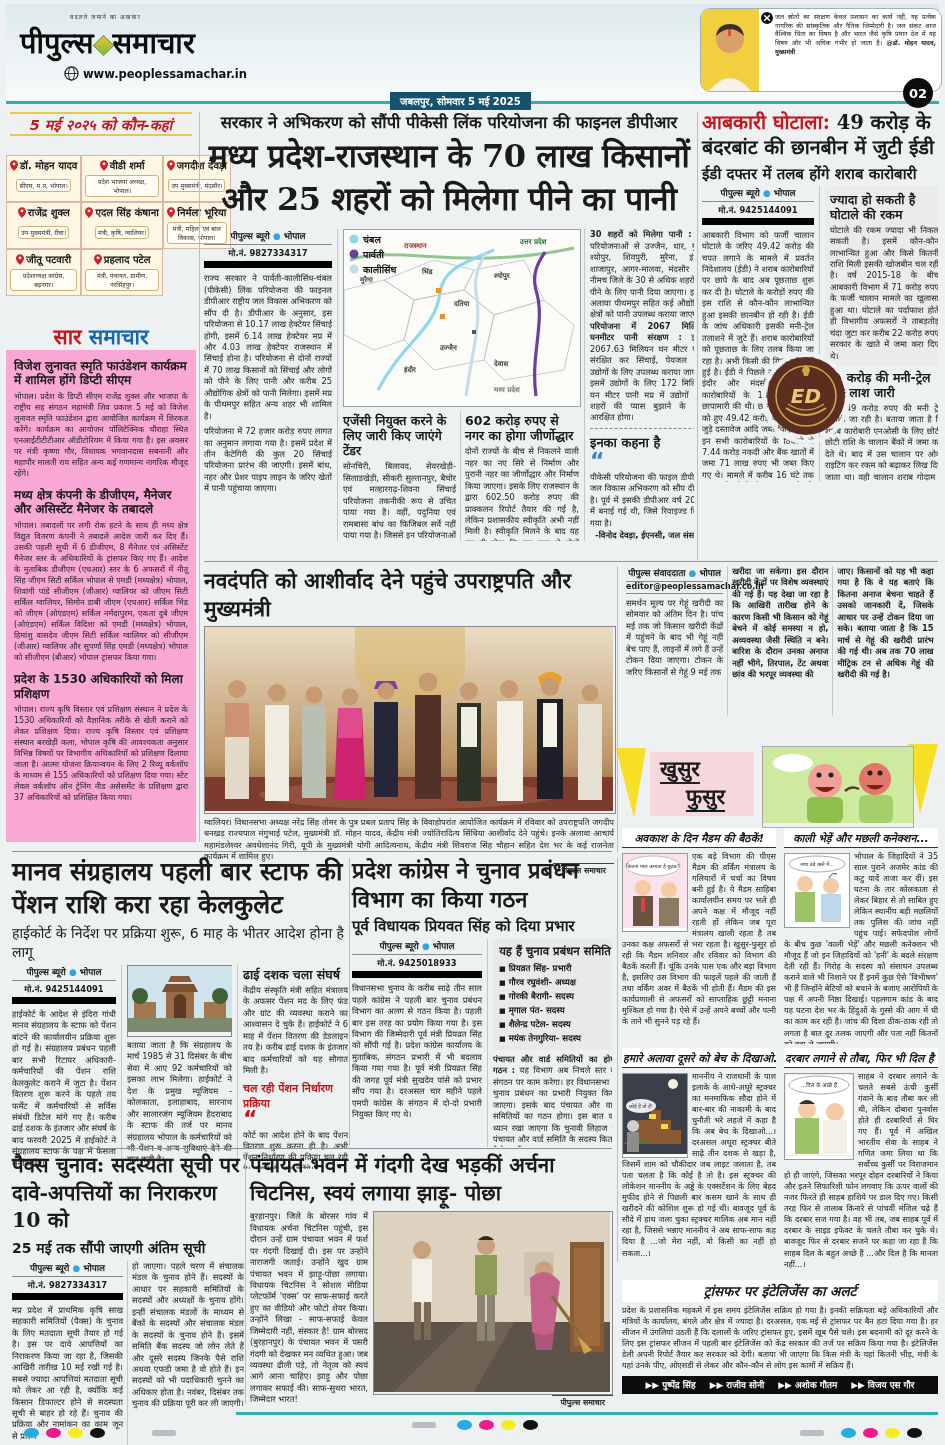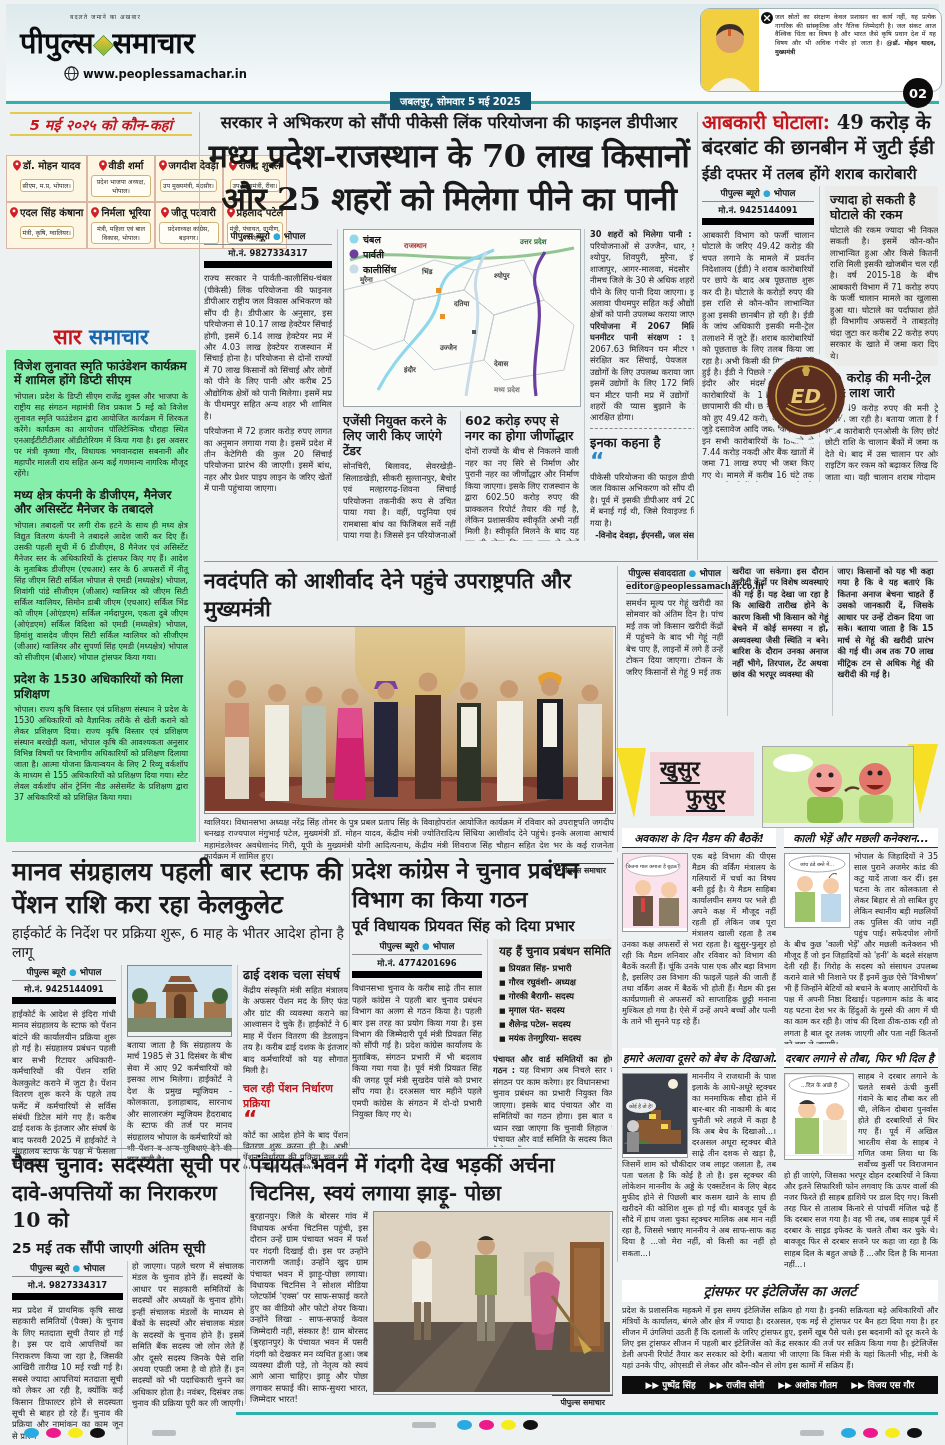--- a/index.html
+++ b/index.html
@@ -38,31 +38,31 @@
   .byl .dot{color:#2fa8d8;}
   .phone{text-align:center;font-size:8.4px;font-weight:bold;padding:2px 0 3px;border-bottom:7px solid #000000;margin-bottom:5px;}
   .cols{display:flex;}
   .bh{font-size:12.5px;font-weight:800;line-height:1.2;margin:2px 0 3px;}
   .credit-tab{float:right;font-size:7.8px;font-weight:bold;border-top:1px solid #444;padding:1px 8px;color:#222;}
   .quote-mark{font-size:22px;font-weight:800;line-height:0.6;}
   
   .ww{left:6px;top:112px;width:190px;}
   .ww-title{font-size:14.5px;font-weight:800;font-style:italic;color:#c4161c;text-align:center;
             border-top:2px solid #e4c94c;border-bottom:2px solid #e4c94c;margin:0 4px 4px;}
-  .ww-grid{display:grid;grid-template-columns:1fr 1fr 1fr 1fr;margin-top:19px;}
+  .ww-grid{display:grid;grid-template-columns:1fr 1fr 1fr;margin-top:19px;}
   .ww-cell{border:1px solid #d9b6a6;background:#fdf6e2;padding:2px 3px 4px;text-align:center;}
   .ww-name{font-size:10px;font-weight:800;white-space:nowrap;}
   .ww-det{display:inline-block;font-size:6.3px;border:1px solid #cdb27a;border-radius:3px;
           background:#fffdf4;padding:1px 2px;margin-top:2px;color:#333;}
   .pin{display:inline-block;vertical-align:-2px;margin-right:2px;}
   
   .saar-title{left:6px;top:322px;width:190px;text-align:center;font-size:21px;font-weight:800;}
   .saar-title .red{color:#c4161c;}
   .saar-title .blue{color:#1767b0;}
-  .saar-box{left:6px;top:350px;width:190px;height:492px;background:#86efac;padding:7px 8px;box-sizing:border-box;overflow:hidden;}
+  .saar-box{left:6px;top:350px;width:190px;height:492px;background:#f9a8d4;padding:7px 8px;box-sizing:border-box;overflow:hidden;}
   .brief{margin-bottom:9px;}
   .brief .bh{font-size:12px;}
   .brief .bt{font-size:8px;}
   
   .lead{left:204px;top:110px;width:490px;}
   .kicker{font-size:16.5px;font-weight:800;text-align:center;margin-bottom:2px;}
   .mainhead{font-size:32px;line-height:1.35;font-weight:800;text-align:center;letter-spacing:-0.5px;
             font-family:"DejaVu Serif","Liberation Serif",serif;}
   .lead-cols{margin-top:8px;height:312px;overflow:hidden;}
   .lc1{width:128px;flex:0 0 128px;padding-right:5px;border-right:1px solid #c2c7ca;}
@@ -606,21 +606,21 @@
       </div>
     </div>
   </div>
 
   <div class="abs cong">
     <div class="conghead">प्रदेश कांग्रेस ने चुनाव प्रबंधन विभाग का किया गठन</div>
     <div class="congsub">पूर्व विधायक प्रियवत सिंह को दिया प्रभार</div>
     <div class="cols cong-cols">
       <div class="coc1">
         <div class="byl"><span>पीपुल्स ब्यूरो</span> <span class="dot">●</span> <span>भोपाल</span></div>
-        <div class="phone">मो.नं. 4774201696</div>
+        <div class="phone">मो.नं. 9425018933</div>
         <div class="bt">विधानसभा चुनाव के करीब साढ़े तीन साल पहले कांग्रेस ने पहली बार चुनाव प्रबंधन विभाग का अलग से गठन किया है। पहली बार इस तरह का प्रयोग किया गया है। इस विभाग की जिम्मेदारी पूर्व मंत्री प्रियव्रत सिंह को सौंपी गई है। प्रदेश कांग्रेस कार्यालय के मुताबिक, संगठन प्रभारी में भी बदलाव किया गया गया है। पूर्व मंत्री प्रियव्रत सिंह की जगह पूर्व मंत्री सुखदेव पांसे को प्रभार सौंप गया है। दरअसल चार महीने पहले एमपी कांग्रेस के संगठन में दो-दो प्रभारी नियुक्त किए गए थे।</div>
       </div>
       <div class="coc2">
         <div class="combox">
           <div class="bh">यह हैं चुनाव प्रबंधन समिति</div>
           <div class="comitem"><span class="sq">■</span><span>प्रियव्रत सिंह- प्रभारी</span></div>
           <div class="comitem"><span class="sq">■</span><span>गौरव रघुवंशी- अध्यक्ष</span></div>
           <div class="comitem"><span class="sq">■</span><span>गोरकी बैरागी- सदस्य</span></div>
           <div class="comitem"><span class="sq">■</span><span>मृगाल पंत- सदस्य</span></div>
           <div class="comitem"><span class="sq">■</span><span>शैलेन्द्र पटेल- सदस्य</span></div>

